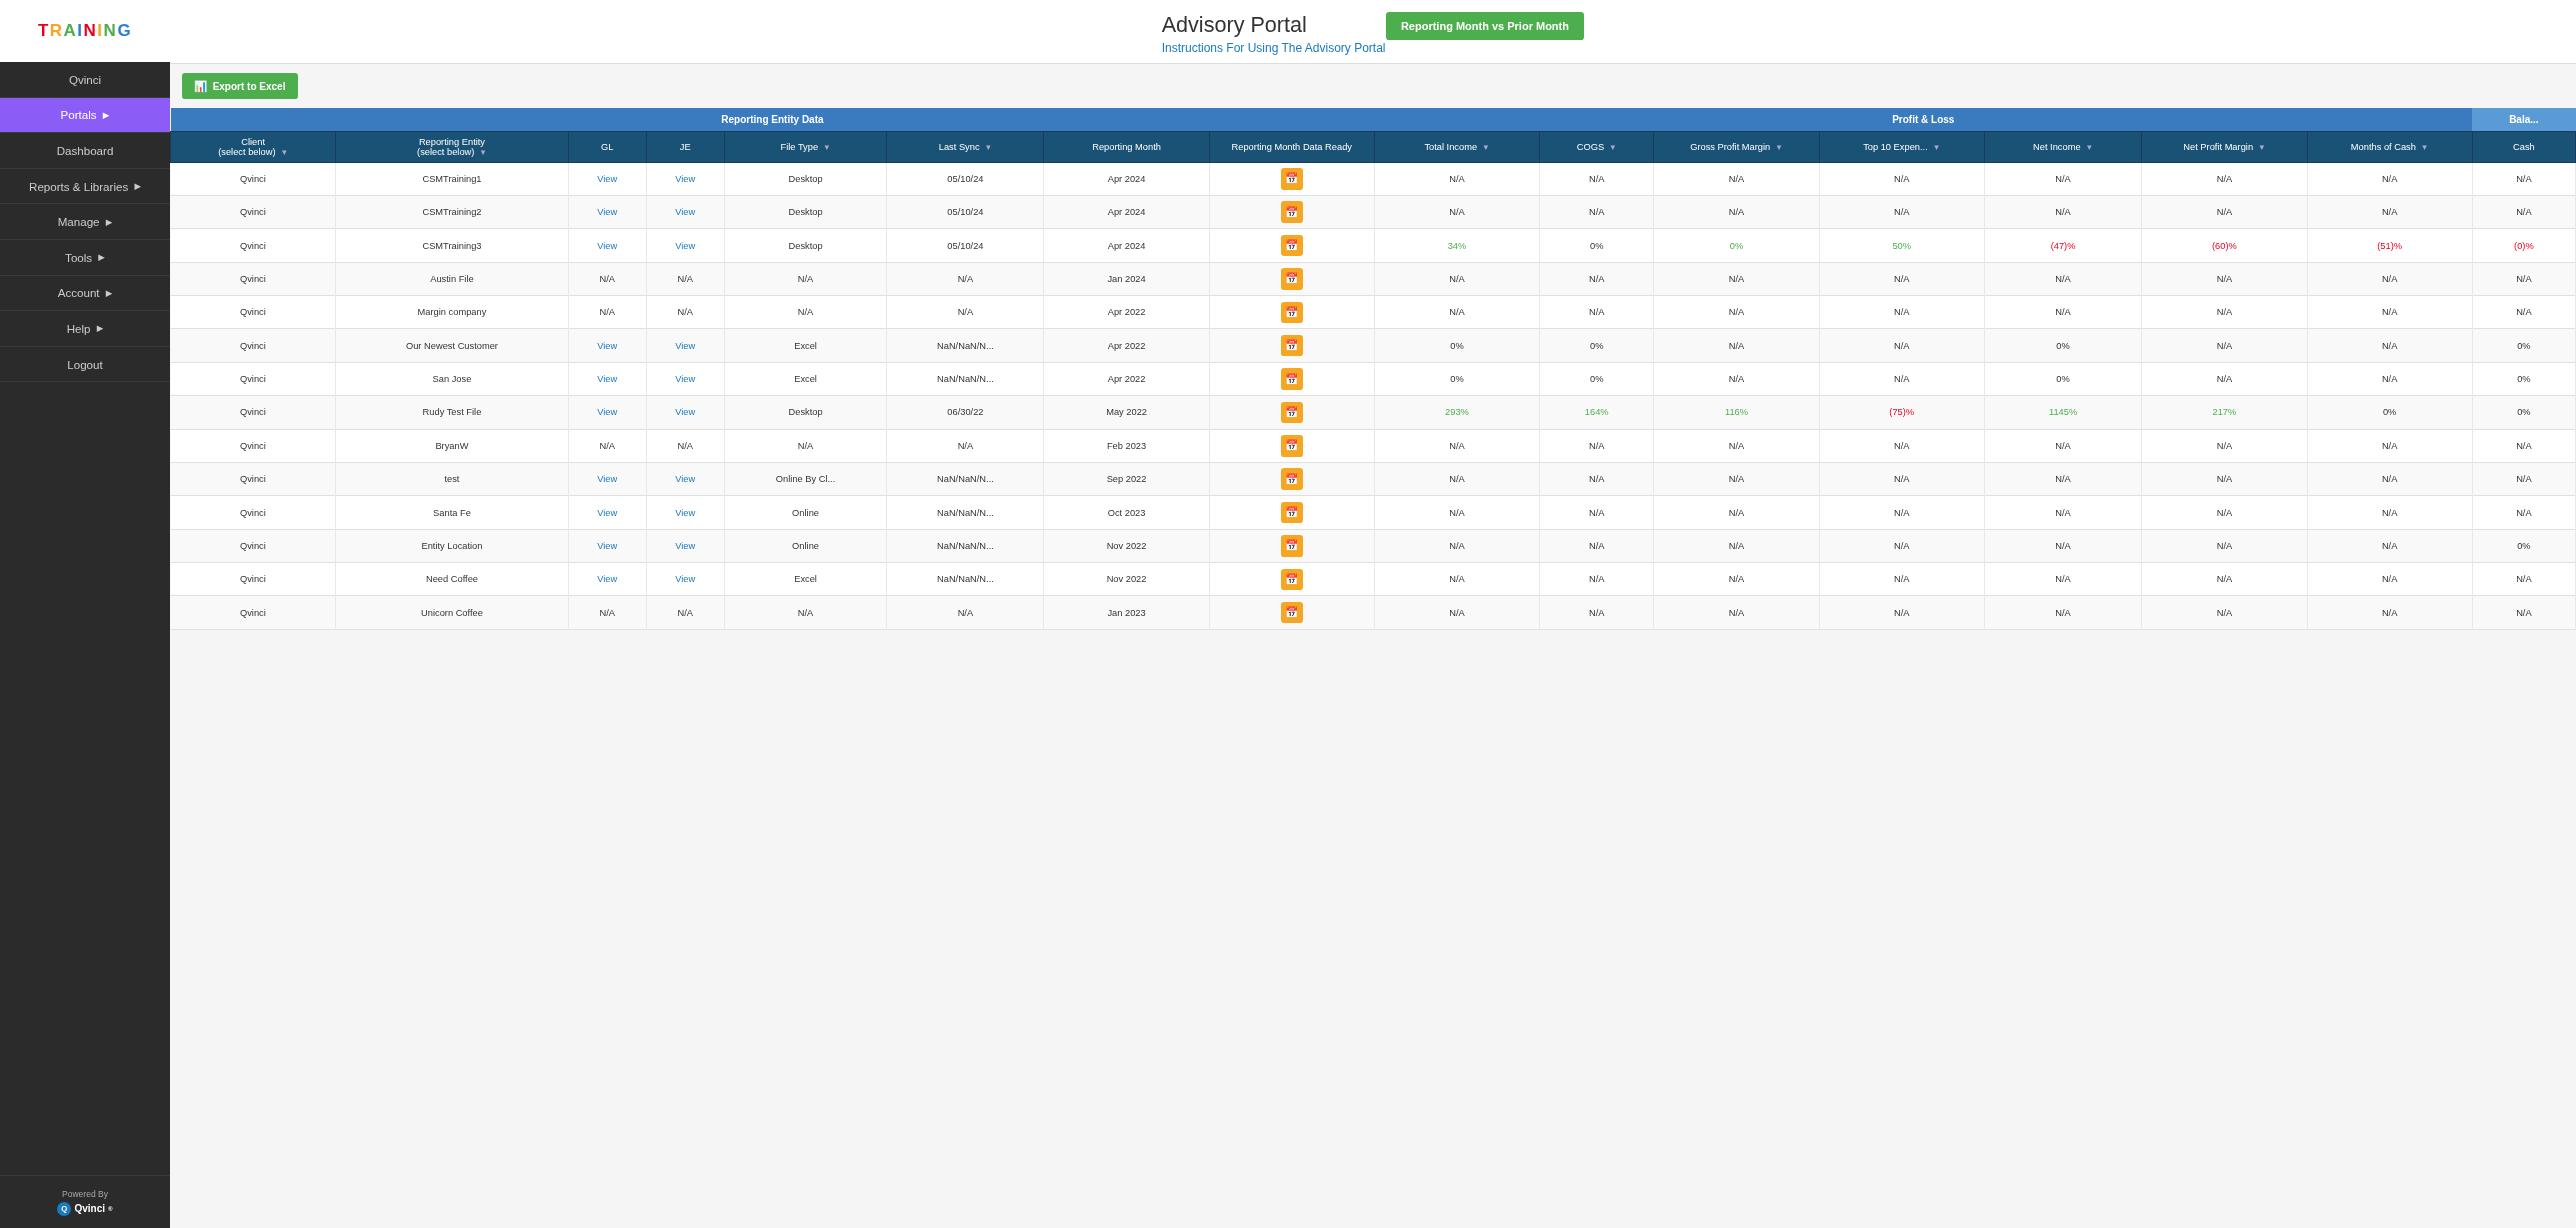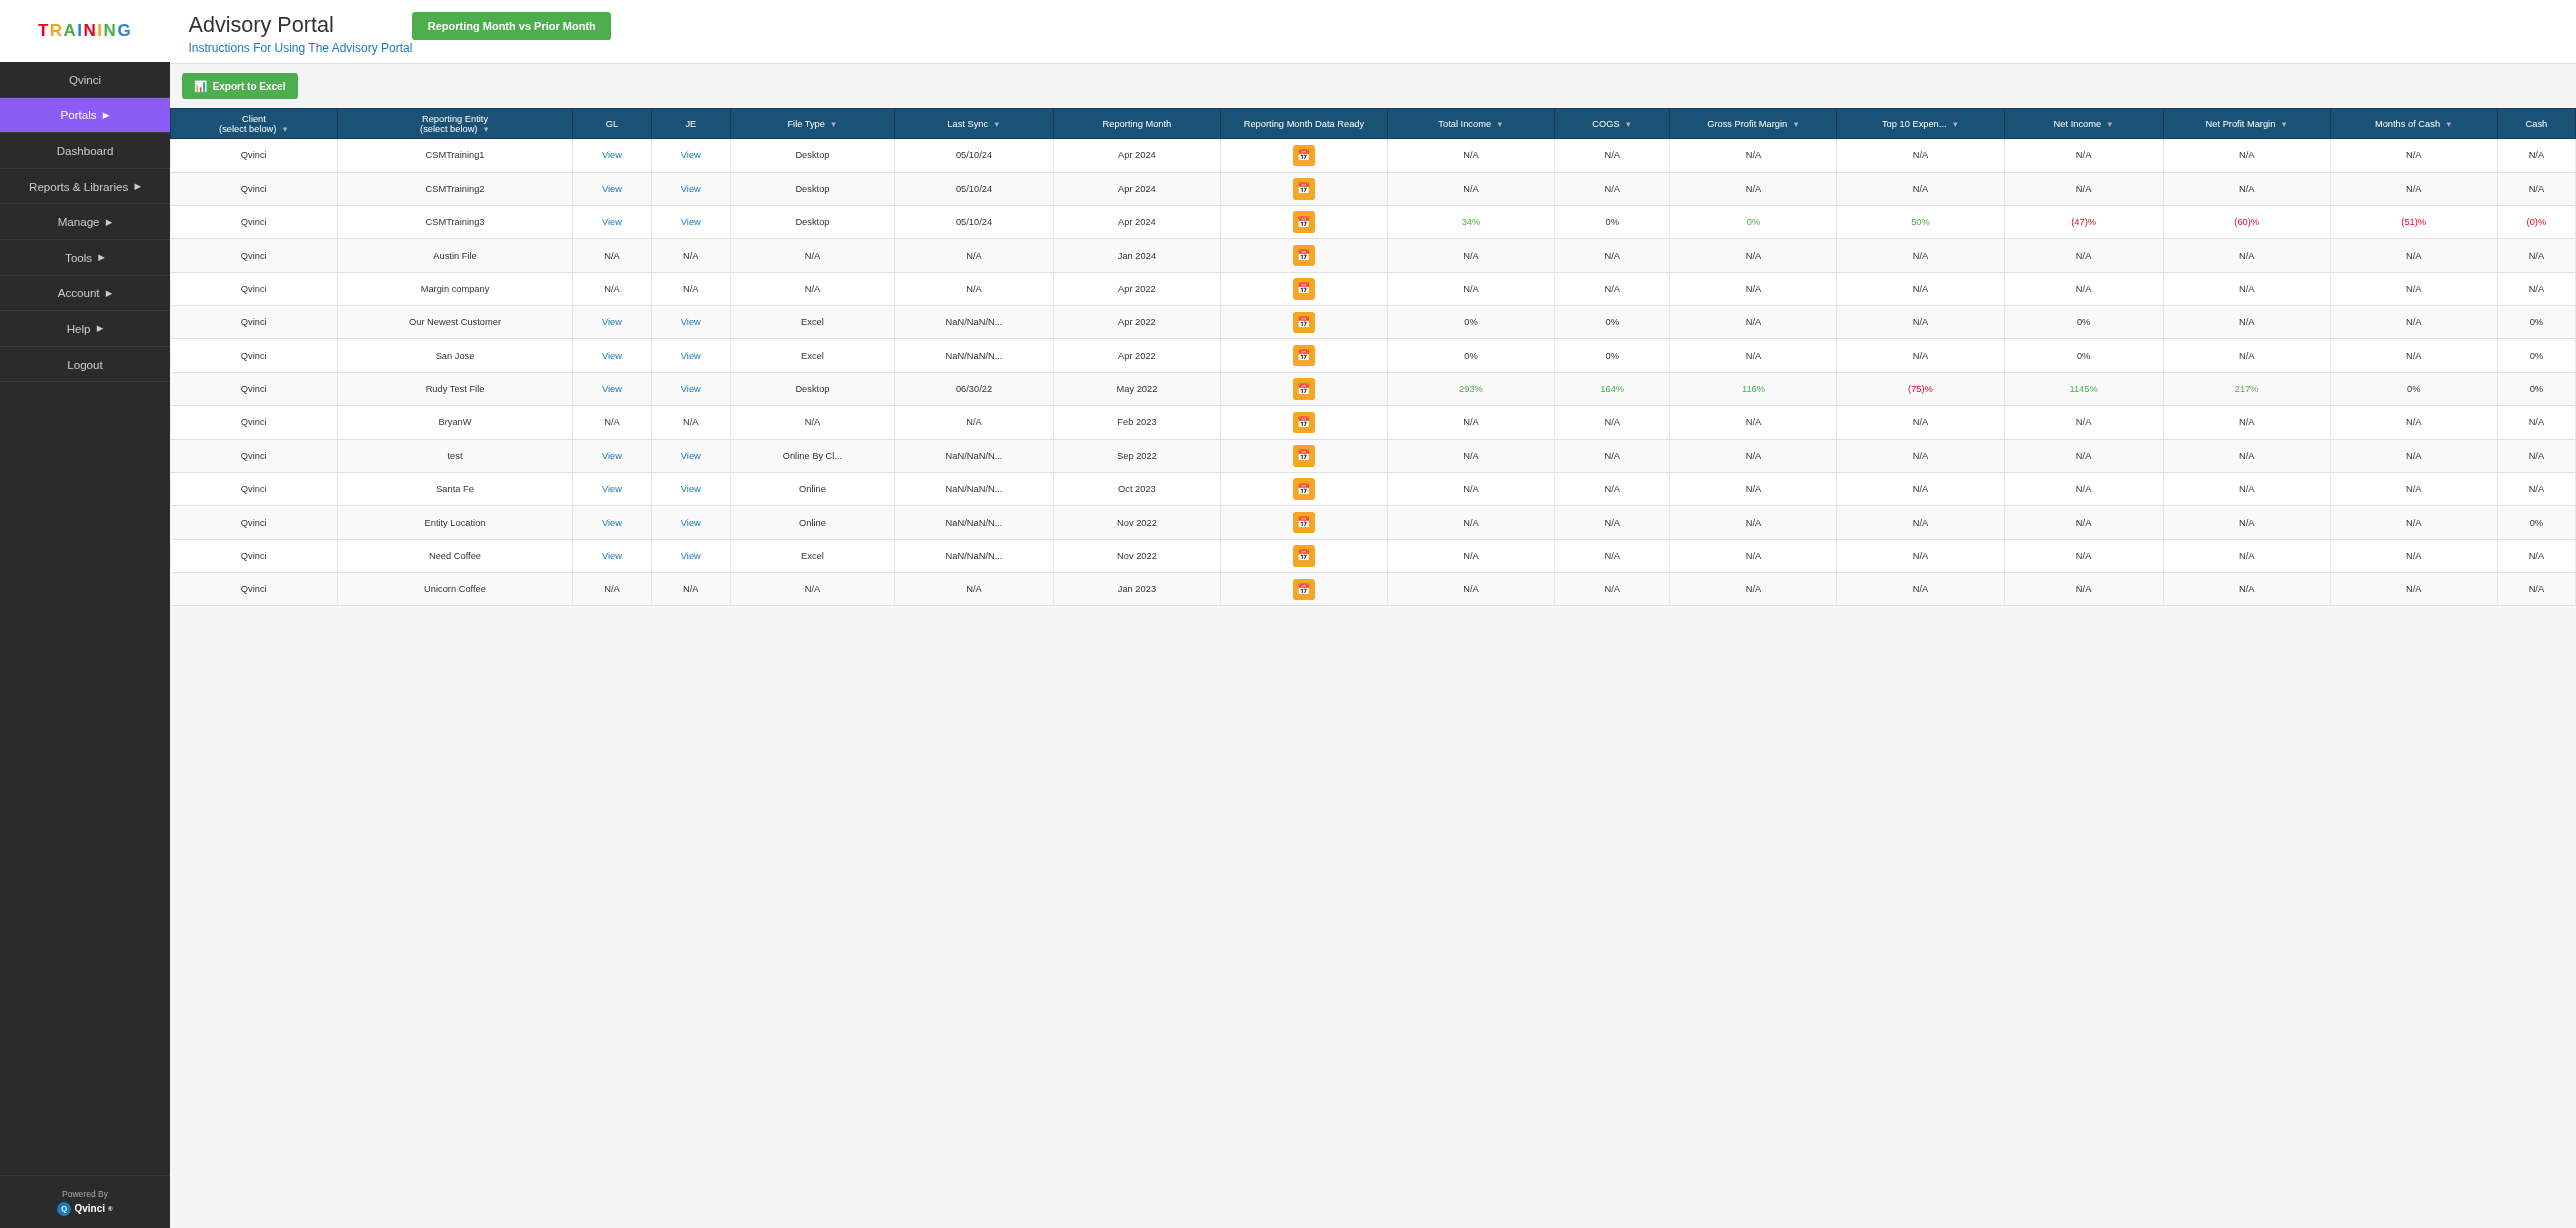--- a/index.html
+++ b/index.html
@@ -83,21 +83,21 @@
       background: #f5f5f5;
     }
 
     
     #header {
       background: #fff;
       padding: 12.3px 18.5px 7.7px 18.5px;
       border-bottom: 0.8px solid #ddd;
       display: flex;
       align-items: flex-start;
-      justify-content: flex-start;
+      justify-content: center;
     }
     .header-left h1 {
       font-size: 21.6px;
       font-weight: normal;
       color: #333;
       margin-bottom: 3.1px;
     }
     .header-link {
       color: #1a7abf;
       font-size: 12px;
@@ -285,20 +285,25 @@
     <button class="export-btn">
       <span class="icon">📊</span>
       <span>Export to Excel</span>
     </button>
   </div>
 
   <div id="table-container">
     <table>
       <thead>
 
+        <tr class="section-header-row">
+          <th colspan="8" class="section-reporting">Reporting Entity Data</th>
+          <th colspan="7" class="section-pl">Profit &amp; Loss</th>
+          <th colspan="2" class="section-balance">Bala...</th>
+        </tr>
 
         <tr class="col-header-row">
           <th>Client<br>(select below) <span class="filter-icon">▼</span></th>
           <th>Reporting Entity<br>(select below) <span class="filter-icon">▼</span></th>
           <th>GL</th>
           <th>JE</th>
           <th>File Type <span class="filter-icon">▼</span></th>
           <th>Last Sync <span class="filter-icon">▼</span></th>
           <th>Reporting Month</th>
           <th>Reporting Month Data Ready</th>

